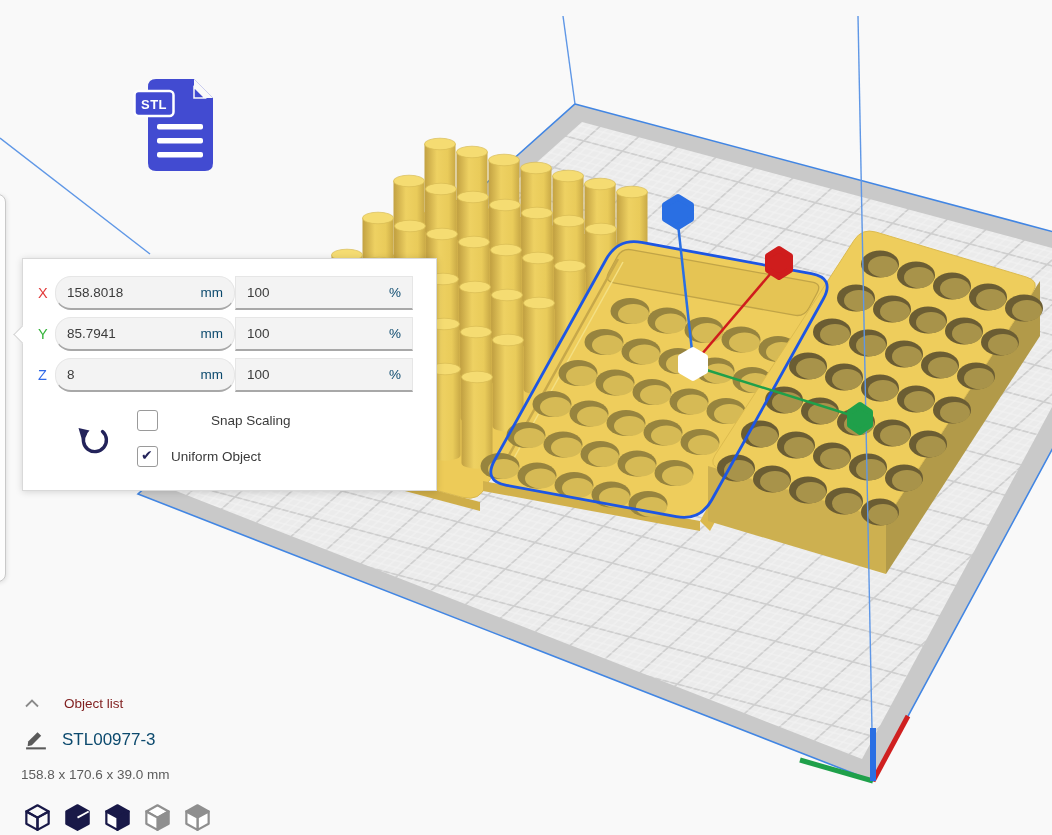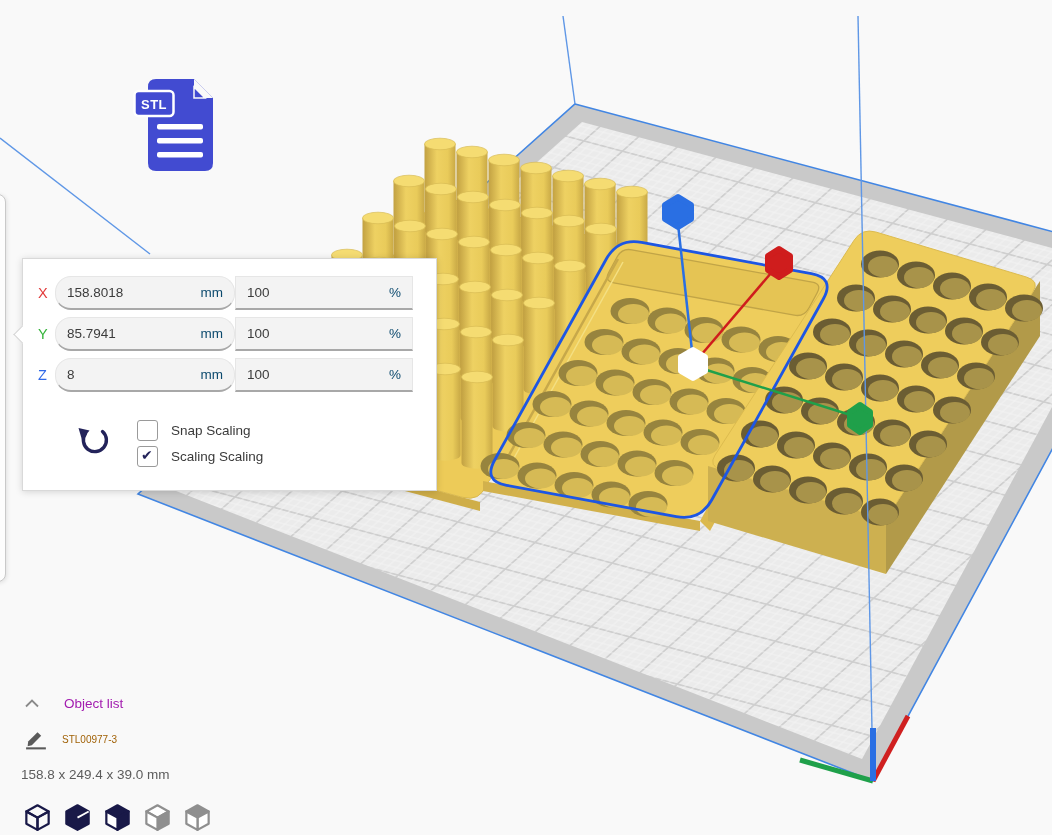--- a/index.html
+++ b/index.html
@@ -31,34 +31,34 @@
   .axis-x { color:#e23c3c; } .axis-y { color:#35b43a; } .axis-z { color:#3069e8; }
   .field { position:absolute; top:0; height:34px; background:#f3f3f3;
     border:1px solid #e6e6e6; border-bottom:2px solid #a8a8a8;
     display:flex; align-items:center; padding:0 11px; }
   .field.size { left:32px; width:180px;border-radius:16px; }
   .field.pct  { left:212px; width:178px; }
   .field input { flex:1; min-width:0; border:none; outline:none; background:transparent;
     font-family:"Liberation Sans", sans-serif; font-size:13.5px; color:#3c3c3c; }
   .field .unit { color:#0c4a6e; font-size:13.5px; margin-left:8px; }
   .check-row { position:absolute; left:114px; height:22px; display:flex; align-items:center; }
-  .check-row.snap { top:160px; } .check-row.uniform { top:186px; }
+  .check-row.snap { top:150px;gap:40px; } .check-row.uniform { top:186px; }
   .checkbox { width:21px; height:21px; background:#ffffff; border:1px solid #9a9a9a;
     border-radius:3px; position:relative; cursor:pointer; }
   .checkbox .mark { position:absolute; left:3px; top:0px; font-size:14px; color:#23235a; }
   .check-label { margin-left:13px; font-size:13.5px; color:#3a3a3a; }
   .reset-btn { position:absolute; left:52px; top:162px; width:36px; height:36px; cursor:pointer; }
 
   
   .objlist-header { position:absolute; left:24px; top:680px; display:flex; align-items:center; cursor:pointer; }
   .objlist-header svg { margin-right:24px; }
-  .objlist-header .txt { font-size:13.5px; color:#a21caf; }
+  .objlist-header .txt { font-size:13.5px; color:#7f1d1d; }
   .objlist-item { position:absolute; left:24px; top:713px; display:flex; align-items:center; cursor:pointer; }
   .objlist-item svg { margin-right:13px; }
-  .objlist-item .txt { font-size:10px; color:#a16207; }
+  .objlist-item .txt { font-size:17px; color:#0c4a6e; }
   .obj-dims { position:absolute; left:21px; top:751px; font-size:13.5px; color:#5c5c5c; }
   .mesh-icons { position:absolute; left:22px; top:786px; display:flex; gap:9px; }
   .mesh-icons .mi { width:31px; height:29px; cursor:pointer; }
 
   
   .bottom-bar { position:absolute; left:0; bottom:0; width:1052px; height:4px; background:#3a3a52; }
   .bottom-bar .seg { position:absolute; left:687px; top:0; width:68px; height:4px; background:#5b5b85; }
 </style>
 </head>
 <body>
@@ -420,40 +420,40 @@
       <div class="checkbox">
         <span class="mark"></span>
       </div>
       <span class="check-label">Snap Scaling</span>
     </div>
 
     <div class="check-row uniform">
       <div class="checkbox">
         <span class="mark">✔</span>
       </div>
-      <span class="check-label">Scaling Scaling</span>
+      <span class="check-label">Uniform Object</span>
     </div>
   </div>
 
   <div class="objlist-header">
     <svg width="16" height="9" viewBox="0 0 16 9">
       <polyline points="2,7.5 8,1.5 14,7.5" fill="none" stroke="#8a8a8a" stroke-width="1.8"></polyline>
     </svg>
     <span class="txt">Object list</span>
   </div>
 
   <div class="objlist-item">
     <svg width="25" height="21" viewBox="0 0 24 20">
       <path d="M4 12 L13 3 L16.5 6.5 L7.5 15.5 L3.5 16.5 Z" fill="#5a5a5a"></path>
       <line x1="2" y1="18.5" x2="21" y2="18.5" stroke="#5a5a5a" stroke-width="2"></line>
     </svg>
     <span class="txt">STL00977-3</span>
   </div>
 
-  <div class="obj-dims">158.8 x 249.4 x 39.0 mm</div>
+  <div class="obj-dims">158.8 x 170.6 x 39.0 mm</div>
 
   <div class="mesh-icons">
     <svg class="mi" viewBox="0 0 26 26">
       <g fill="none" stroke="#191948" stroke-width="2" stroke-linejoin="round">
         <polygon points="13,3 23,8.5 13,14 3,8.5"></polygon>
         <polygon points="3,8.5 13,14 13,25 3,19.5"></polygon>
         <polygon points="13,14 23,8.5 23,19.5 13,25"></polygon>
       </g>
     </svg>
     <svg class="mi" viewBox="0 0 26 26">

